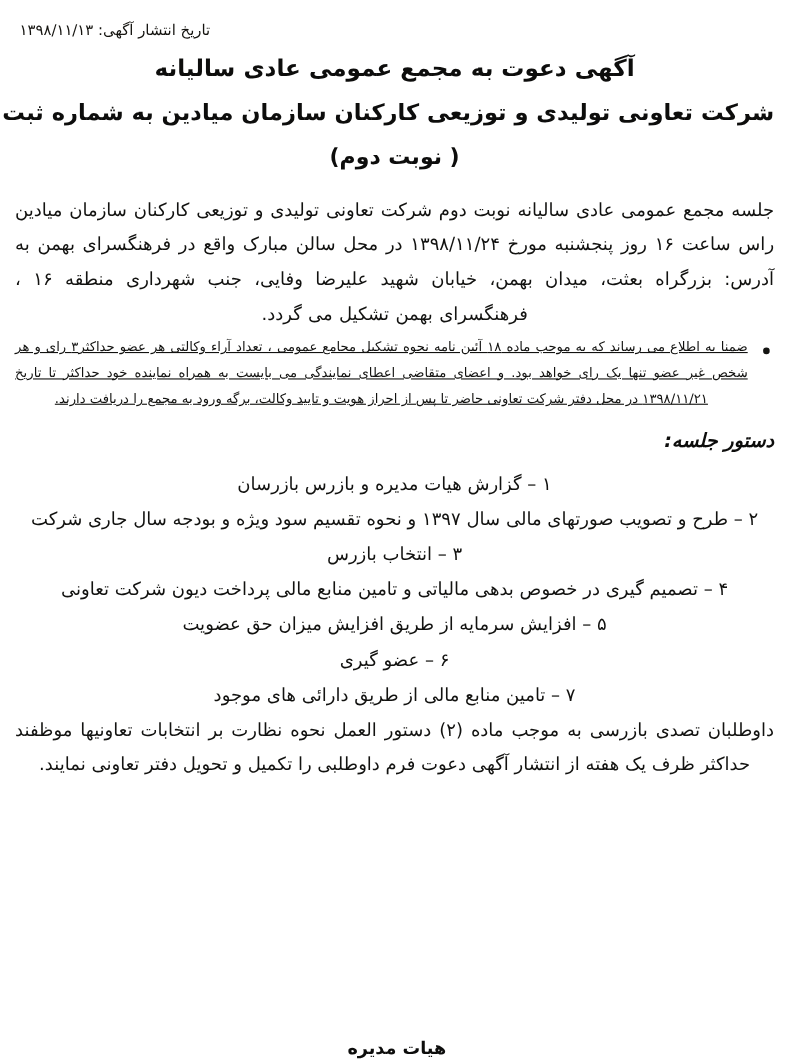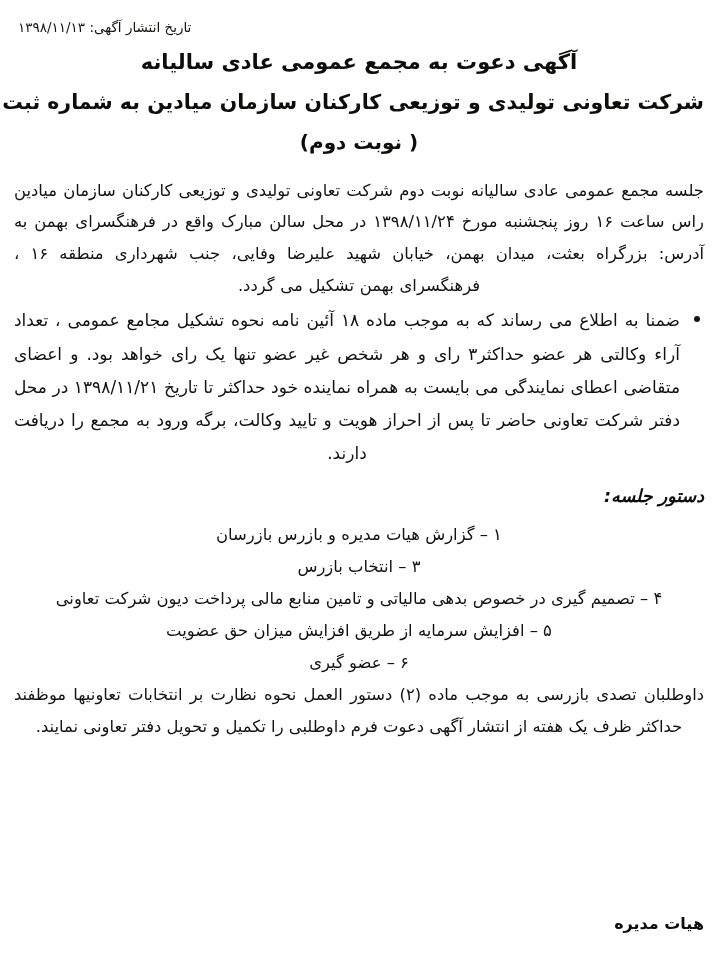--- a/index.html
+++ b/index.html
@@ -71,25 +71,26 @@
     text-align: justify;
     text-align-last: center;
     color: #121210;
     word-spacing: 0.5px;
   }
 
   .bullet-para {
     position: relative;
     margin: 0;
     padding-right: 24px;
-    font-size: 17px;
+    font-size: 12px;
     line-height: 1.95;
     text-align: justify;
     text-align-last: center;
     color: #121210;
+    text-decoration: underline;
   }
   .bullet-dot {
     position: absolute;
     right: 4px;
     top: 12px;
     width: 6px;
     height: 6px;
     border-radius: 50%;
     background: #141412;
   }
@@ -126,22 +127,22 @@
     text-align: justify;
     text-align-last: center;
     color: #121210;
   }
 
   
   .footer {
     position: absolute;
     right: 14px;
     left: 14px;
-    bottom: 32px;
-    text-align: right;
+    bottom: 3px;
+    text-align: center;
   }
   .signature {
     display: inline-block;
     font-size: 16px;
     font-weight: 700;
     color: #0d0d0c;
     padding-left: 4px;
   }
 </style>
 </head>
@@ -166,24 +167,26 @@
 
     <div class="bullet-para">
       <span class="bullet-dot"></span>
       <span>ضمنا به اطلاع می رساند که به موجب ماده ۱۸ آئین نامه نحوه تشکیل مجامع عمومی ، تعداد آراء وکالتی هر عضو حداکثر۳ رای و هر شخص غیر عضو تنها یک رای خواهد بود. و اعضای متقاضی اعطای نمایندگی می بایست به همراه نماینده خود حداکثر تا تاریخ ۱۳۹۸/۱۱/۲۱ در محل دفتر شرکت تعاونی حاضر تا پس از احراز هویت و تایید وکالت، برگه ورود به مجمع را دریافت دارند.</span>
     </div>
 
     <div class="agenda-heading">دستور جلسه:</div>
 
     <ul class="agenda-list">
       <li>۱ – گزارش هیات مدیره و بازرس بازرسان</li>
+      <li class="wrap">۲ – طرح و تصویب صورتهای مالی سال ۱۳۹۷ و نحوه تقسیم سود ویژه و بودجه سال جاری شرکت</li>
       <li>۳ – انتخاب بازرس</li>
       <li>۴ – تصمیم گیری در خصوص بدهی مالیاتی و تامین منابع مالی پرداخت دیون شرکت تعاونی</li>
       <li>۵ – افزایش سرمایه از طریق افزایش میزان حق عضویت</li>
       <li>۶ – عضو گیری</li>
+      <li>۷ – تامین منابع مالی از طریق دارائی های موجود</li>
     </ul>
 
     <p class="closing-para">داوطلبان تصدی بازرسی به موجب ماده (۲) دستور العمل نحوه نظارت بر انتخابات تعاونیها موظفند حداکثر ظرف یک هفته از انتشار آگهی دعوت فرم داوطلبی را تکمیل و تحویل دفتر تعاونی نمایند.</p>
   </div>
 
   <div class="footer">
     <span class="signature">هیات مدیره</span>
   </div>
 
 </div>

